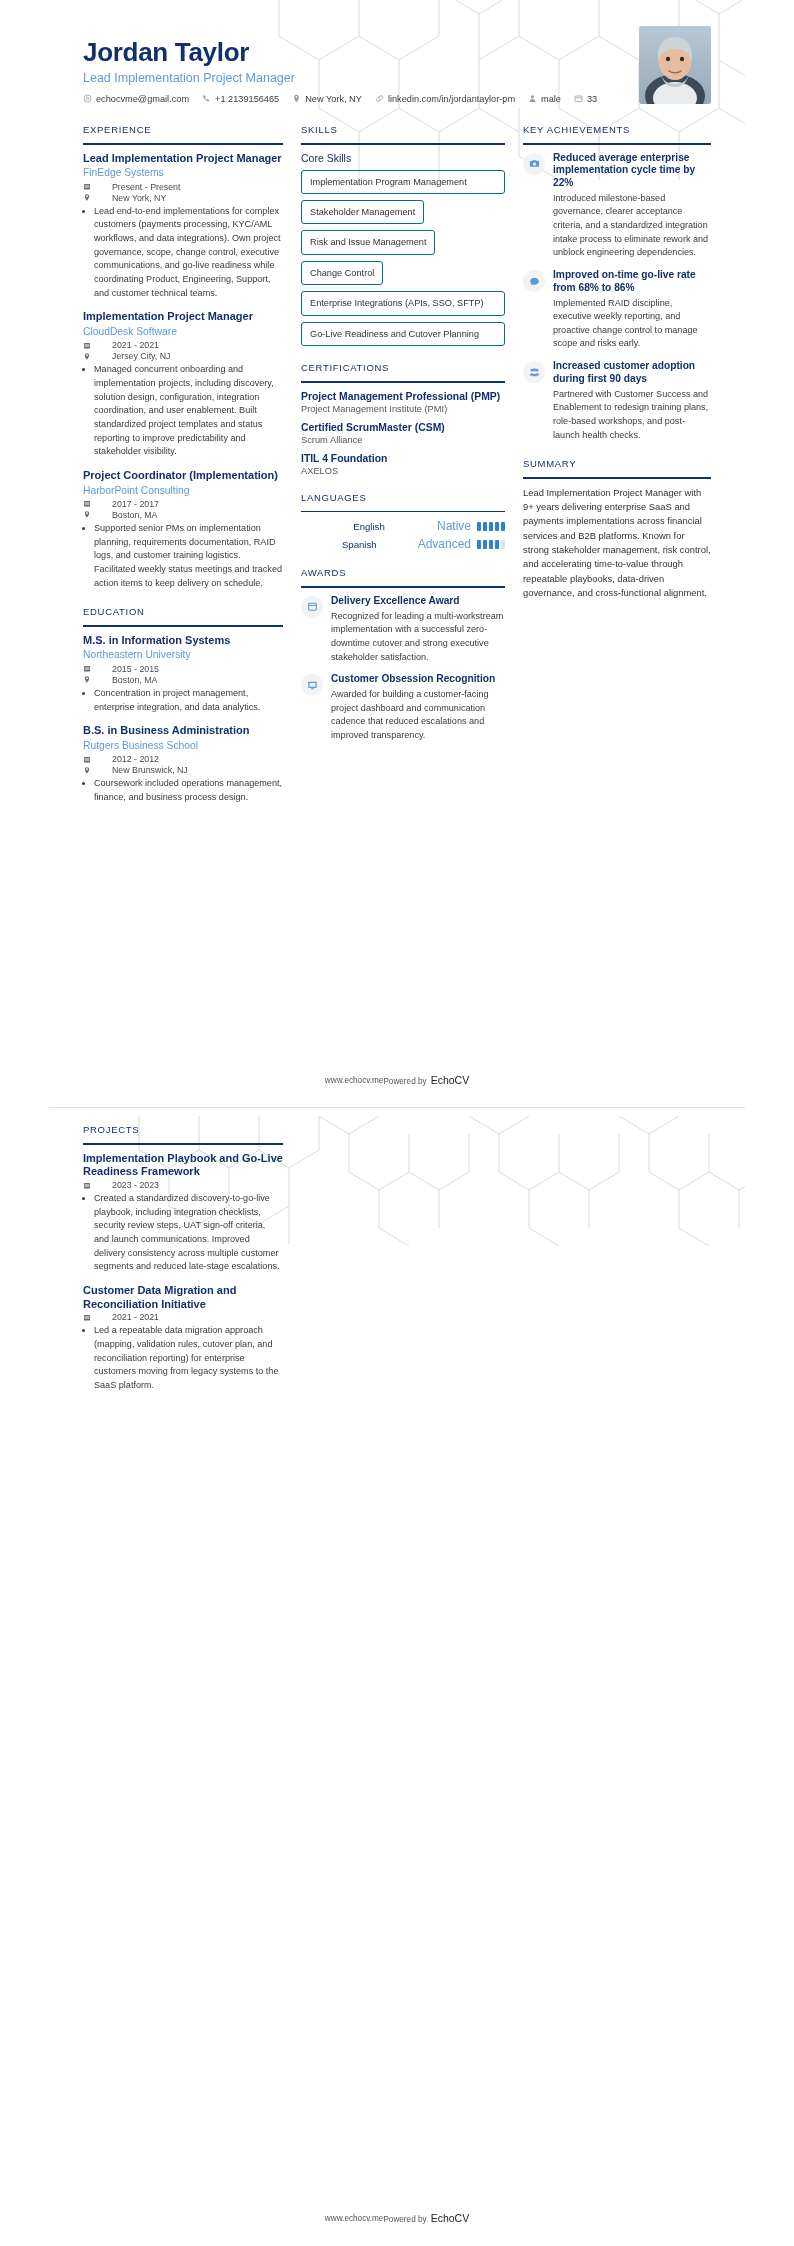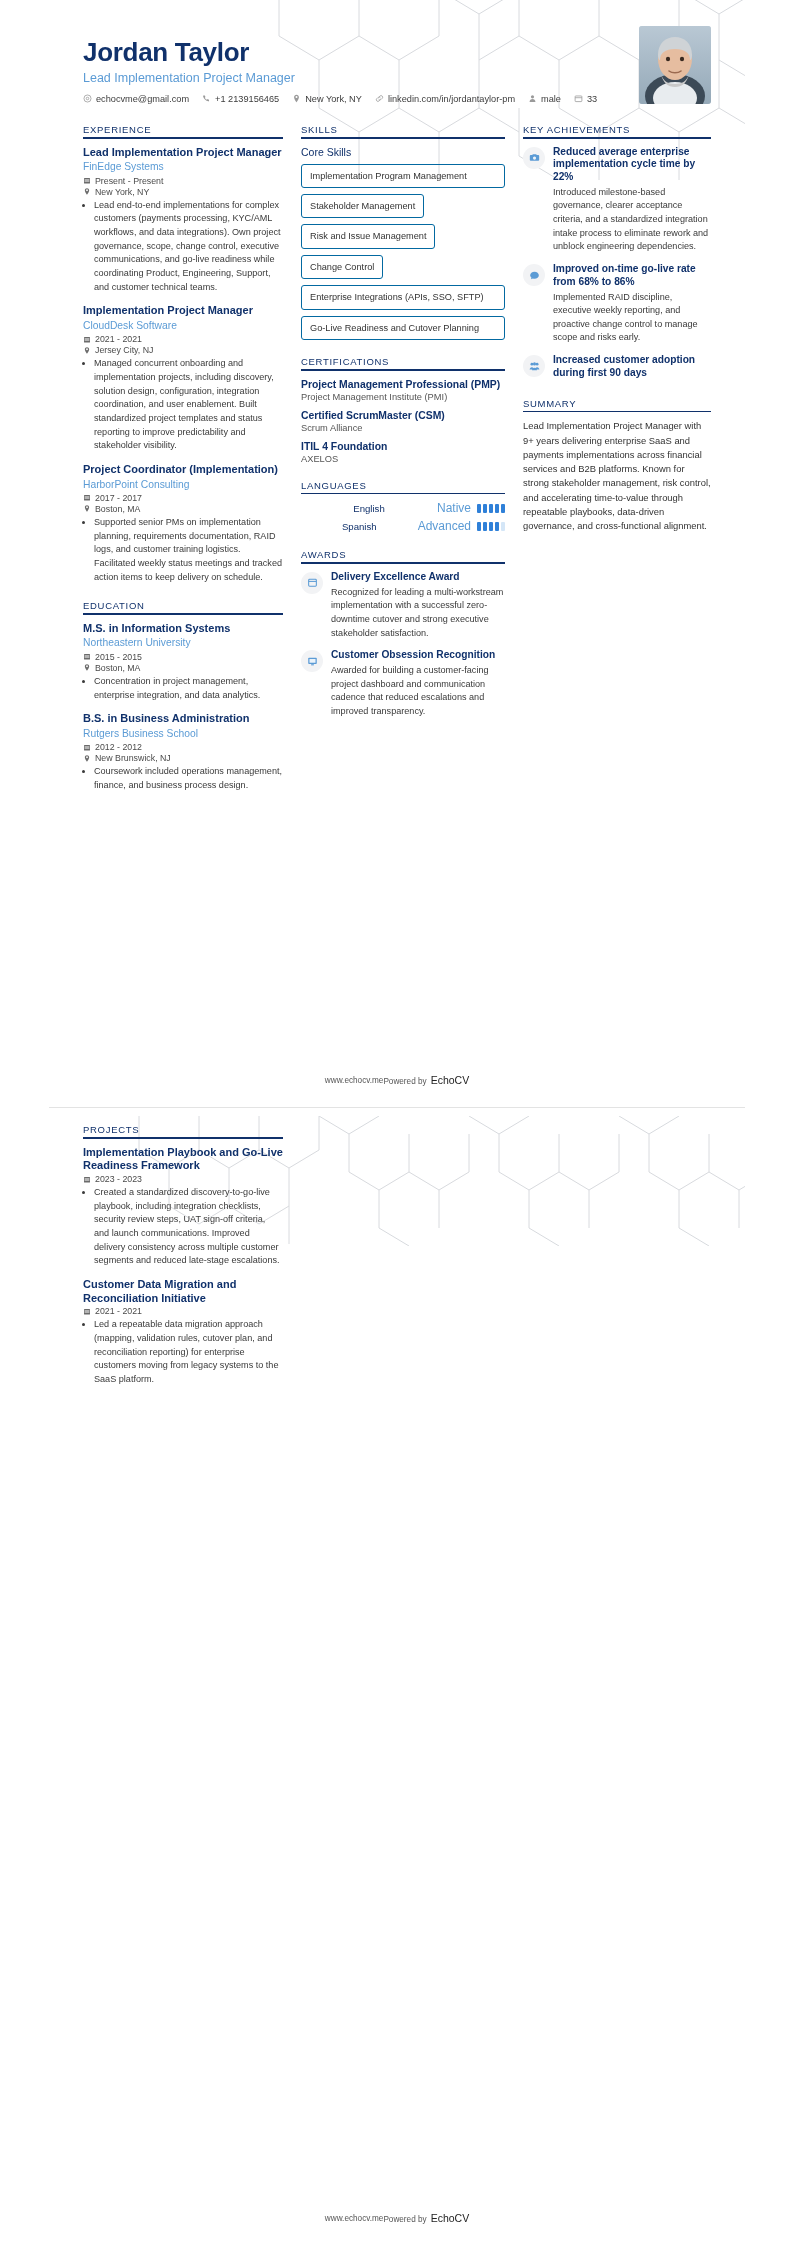--- a/index.html
+++ b/index.html
@@ -100,21 +100,21 @@
   }
   .col-left  { width: 218px; flex: 0 0 218px; padding-right: 18px; box-sizing: border-box; }
   .col-mid   { width: 222px; flex: 0 0 222px; padding-right: 18px; box-sizing: border-box; }
   .col-right { width: 286px; flex: 1 1 auto; box-sizing: border-box; }
 
   .sec-title {
     font-size: 9.5px;
     letter-spacing: 0.7px;
     color: #10316b;
     font-weight: normal;
-    padding-bottom: 2px;
+    padding-bottom: 8px;
     margin-top: 16px;
   }
   .sec-rule {
     height: 1.6px;
     background: #10316b;
     margin-bottom: 7px;
   }
 
   
   .entry { margin-bottom: 10px; }
@@ -127,21 +127,21 @@
   }
   .entry-org {
     font-size: 10.3px;
     color: #5b9bd5;
     line-height: 1.3;
     margin-bottom: 2px;
   }
   .meta-line {
     display: flex;
     align-items: center;
-    gap: 4px;
+    gap: 21px;
     font-size: 8.8px;
     color: #4a4a4a;
     margin-bottom: 1px;
   }
   .meta-line .ico { width: 8px; height: 9px; color: #6b6b6b; flex: 0 0 auto; display:inline-flex;}
   .meta-line .ico svg { width: 100%; height: 100%; display:block; }
   .bullets {
     margin: 2px 0 0 0;
     padding-left: 11px;
     font-size: 9.1px;
@@ -666,20 +666,21 @@
                   <circle cx="11.8" cy="4.6" r="2"></circle>
                   <circle cx="8" cy="4.2" r="2.3"></circle>
                   <path d="M.9 12.4c0-2 1.5-3.4 3.3-3.4s3.3 1.4 3.3 3.4z"></path>
                   <path d="M8.5 12.4c0-2 1.5-3.4 3.3-3.4s3.3 1.4 3.3 3.4z"></path>
                   <path d="M4.4 13.6c0-2.2 1.6-3.8 3.6-3.8s3.6 1.6 3.6 3.8z"></path>
                 </svg>
             </span>
           </div>
           <div class="award-body">
             <div class="award-title">Increased customer adoption during first 90 days</div>
+            <div class="award-desc">Partnered with Customer Success and Enablement to redesign training plans, role-based workshops, and post-launch health checks.</div>
           </div>
         </div>
 
         <div class="sec-title">SUMMARY</div>
         <div class="sec-rule"></div>
         <div class="summary-text">Lead Implementation Project Manager with 9+ years delivering enterprise SaaS and payments implementations across financial services and B2B platforms. Known for strong stakeholder management, risk control, and accelerating time-to-value through repeatable playbooks, data-driven governance, and cross-functional alignment.</div>
 
       </div>
 
     </div>

